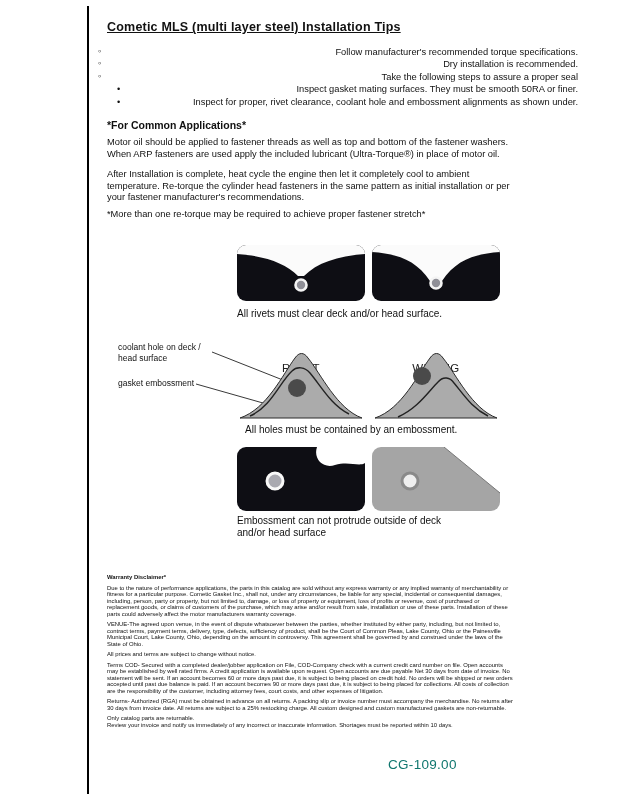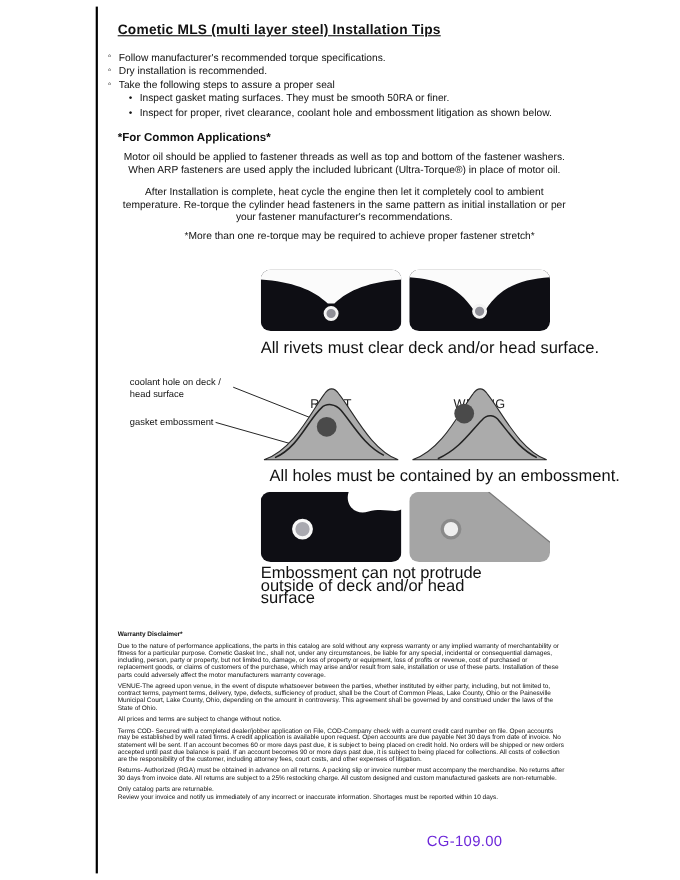--- a/index.html
+++ b/index.html
@@ -3,52 +3,52 @@
 <meta charset="utf-8">
 <style>
   html,body{margin:0;padding:0;background:#ffffff;}
   .page{position:relative;width:618px;height:800px;background:#fff;
         font-family:Liberation Sans, sans-serif;color:#111;overflow:hidden;}
   .abs{position:absolute;}
   .left-rule{left:87px;top:6px;width:2px;height:788px;background:#000;}
   .title{left:107px;top:20px;font-size:12.5px;font-weight:bold;
          text-decoration:underline;letter-spacing:.2px;}
   .tips{left:98px;top:46px;width:480px;font-size:9.3px;line-height:12.4px;}
-  .tip{position:relative;padding-left:10px;}
+  .tip{position:relative;padding-left:10px;text-align:right;}
   .tip::before{content:"◦";position:absolute;left:0;top:-1px;}
   .tip.sub{margin-left:19px;}
   .tip.sub::before{content:"•";top:0;}
   .heading{font-size:10.5px;font-weight:bold;}
-  .para{font-size:9.3px;line-height:11.6px;text-align:center;}
+  .para{font-size:9.3px;line-height:11.6px;}
   .fig-label{width:128px;text-align:center;font-size:11.5px;color:#222;letter-spacing:.4px;margin-top:32px;}
-  .caption{font-size:15px;}
+  .caption{font-size:10px;}
   .ann{font-size:8.5px;line-height:10.5px;width:98px;}
   .fig-box{width:128px;border-radius:9px;overflow:hidden;}
   .fig-box svg{display:block;}
   .legal{left:107px;top:574px;width:406px;font-size:5.9px;line-height:6.5px;color:#111;}
   .legal-h{font-weight:bold;margin-bottom:1px;}
   .legal p{margin:4px 0 0 0;}
   .legal p.tight{margin-top:0;}
-  .footer{left:388px;top:757px;font-size:13.5px;letter-spacing:.3px;color:#6d28d9;}
+  .footer{left:388px;top:757px;font-size:13.5px;letter-spacing:.3px;color:#0f766e;}
 </style>
 </head>
 <body>
 
 <div class="page">
 
   <div class="abs left-rule"></div>
 
   <div class="abs title">Cometic MLS (multi layer steel) Installation Tips</div>
 
   <div class="abs tips">
     <div class="tip"><span>Follow manufacturer's recommended torque specifications.</span></div>
     <div class="tip"><span>Dry installation is recommended.</span></div>
     <div class="tip"><span>Take the following steps to assure a proper seal</span></div>
     <div class="tip sub"><span>Inspect gasket mating surfaces.  They must be smooth 50RA or finer.</span></div>
-    <div class="tip sub"><span>Inspect for proper, rivet clearance, coolant hole and embossment litigation as shown below.</span></div>
+    <div class="tip sub"><span>Inspect for proper, rivet clearance, coolant hole and embossment alignments as shown under.</span></div>
   </div>
 
   <div class="abs heading" style="left:107px;top:119px;">*For Common Applications*</div>
   <div class="abs para" style="left:107px;top:137px;width:412px;">Motor oil should be applied to fastener threads as well as top and bottom of the fastener washers. When ARP fasteners are used apply the included lubricant (Ultra-Torque®) in place of motor oil.</div>
   <div class="abs para" style="left:107px;top:209px;width:440px;">*More than one re-torque may be required to achieve proper fastener stretch*</div>
   <div class="abs para" style="left:107px;top:169px;width:412px;">After Installation is complete, heat cycle the engine then let it completely cool to ambient temperature. Re-torque the cylinder head fasteners in the same pattern as initial installation or per your fastener manufacturer's recommendations.</div>
 
   <div class="abs fig-label" style="left:237px;top:228px;">RIGHT</div>
   <div class="abs fig-label" style="left:372px;top:228px;">WRONG</div>
 

